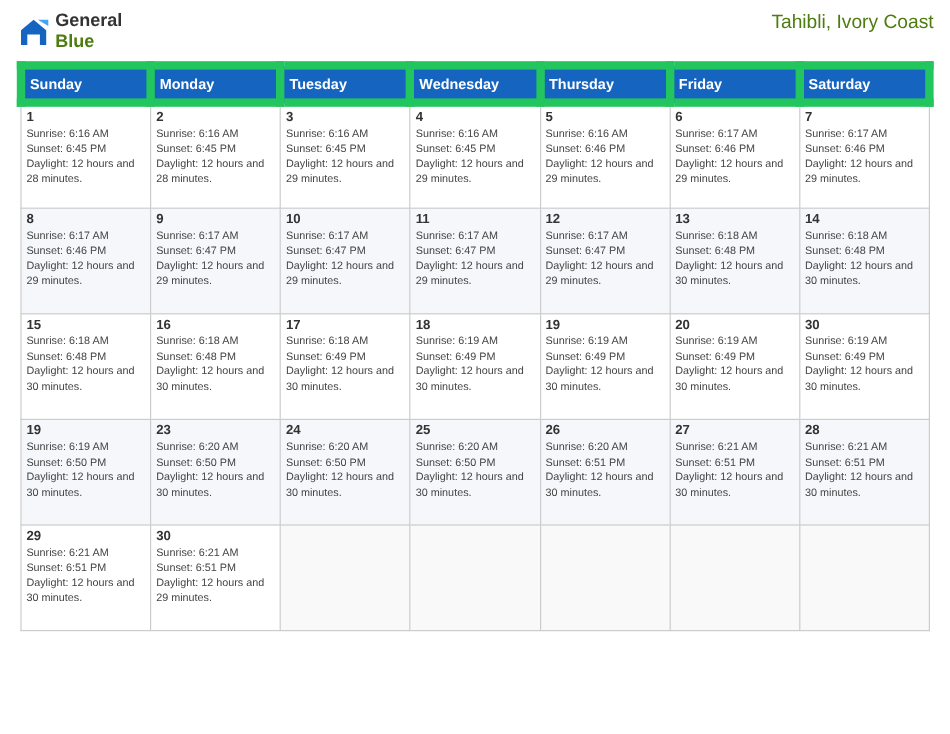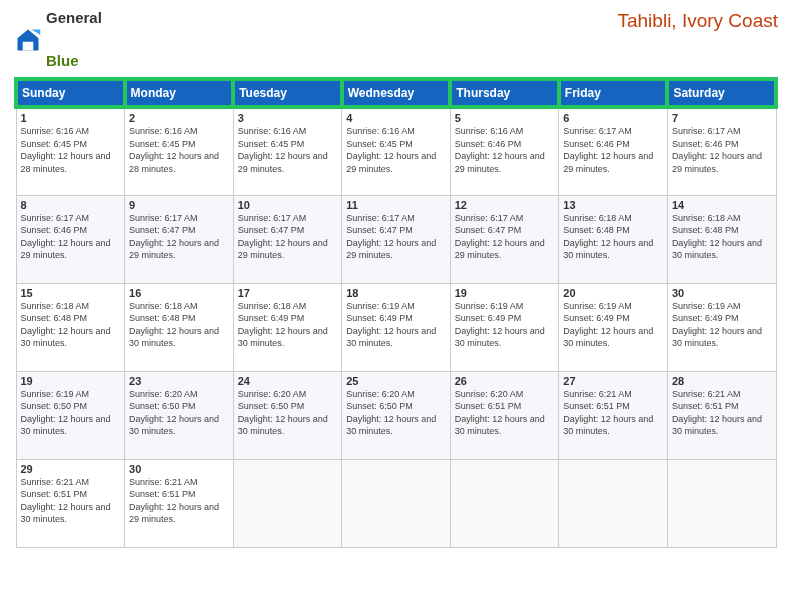--- a/index.html
+++ b/index.html
@@ -24,21 +24,20 @@
     }
     .logo {
       display: flex;
       align-items: center;
       gap: 4px;
     }
     .logo-text {
       display: flex;
       flex-direction: column;
       line-height: 1.1;
-      gap: 26px;
     }
     .logo-general {
       font-size: 15px;
       font-weight: bold;
       color: #333;
     }
     .logo-blue {
       font-size: 15px;
       font-weight: bold;
       color: #4d7c0f;
@@ -49,36 +48,36 @@
     }
     .title-block {
       text-align: right;
     }
     .month-year {
       font-size: 28px;
       font-weight: bold;
       color: #333;
     }
     .location {
-      font-size: 19px;
-      color: #c2410c;
+      font-size: 16px;
+      color: #4d7c0f;
     }
     .calendar {
       width: 100%;
       border-collapse: collapse;
       table-layout: fixed;
     }
     .calendar th {
       background: #1565c0;
       color: #fff;
       font-size: 12px;
       font-weight: bold;
       padding: 5px 4px;
       text-align: left;
-      border: 4px solid #22c55e;
+      border: 7px solid #22c55e;
     }
     .calendar td {
       vertical-align: top;
       border: 1px solid #ccc;
       padding: 3px 4px;
       font-size: 9.5px;
       color: #333;
       height: 88px;
       background: #fff;
     }

